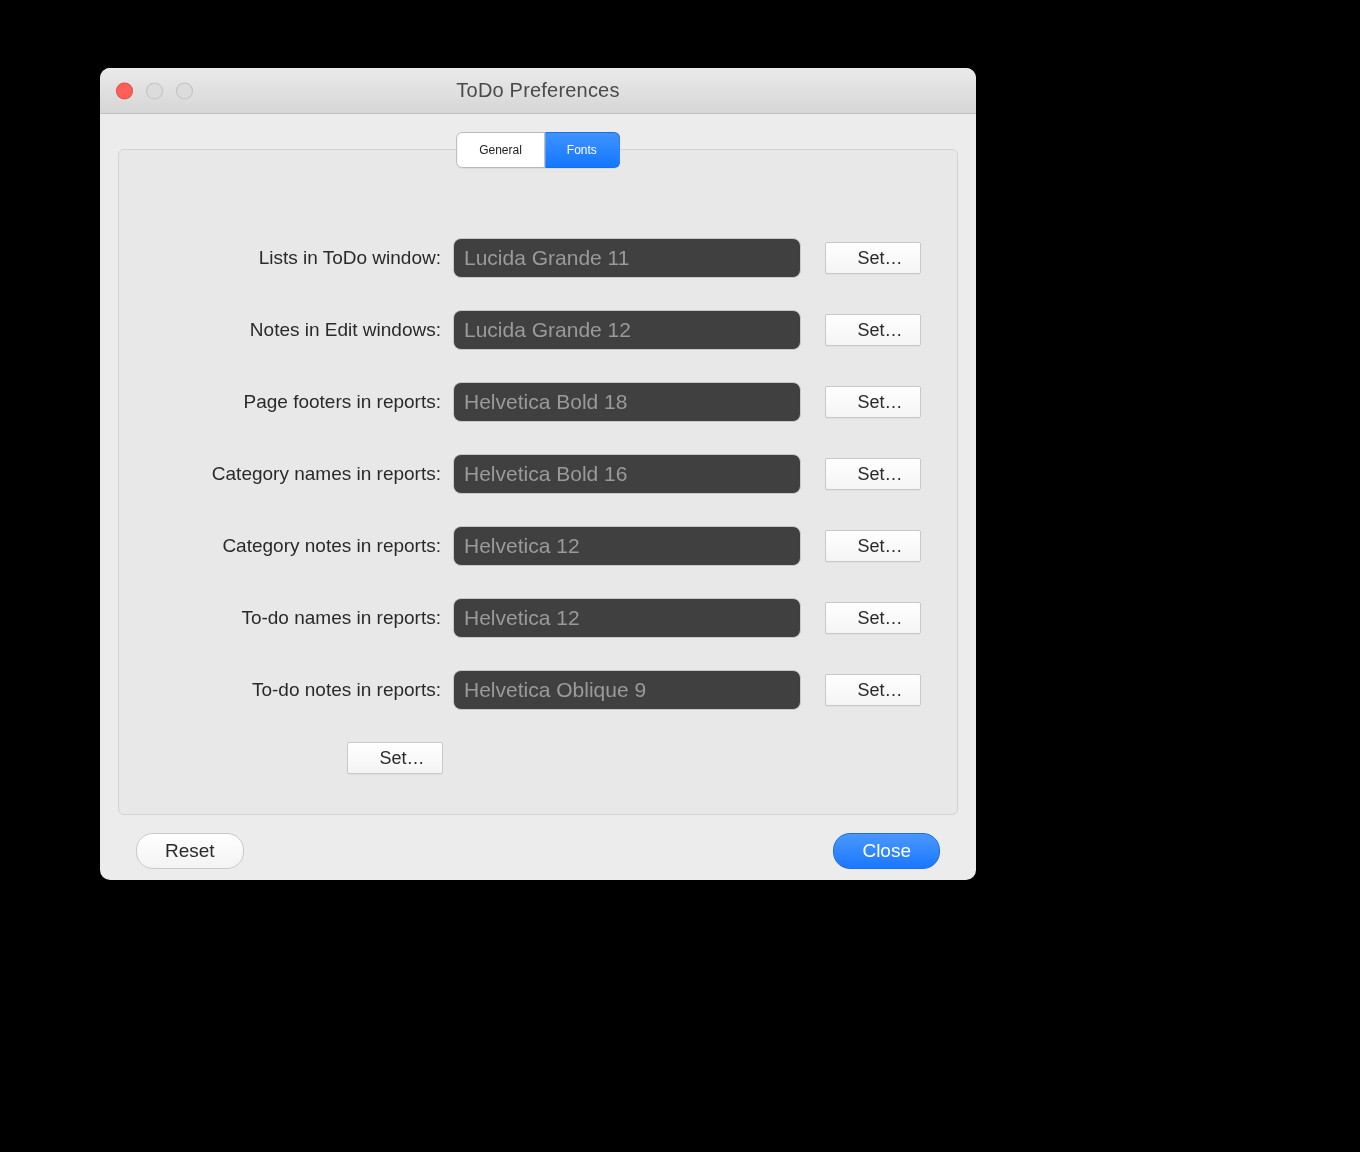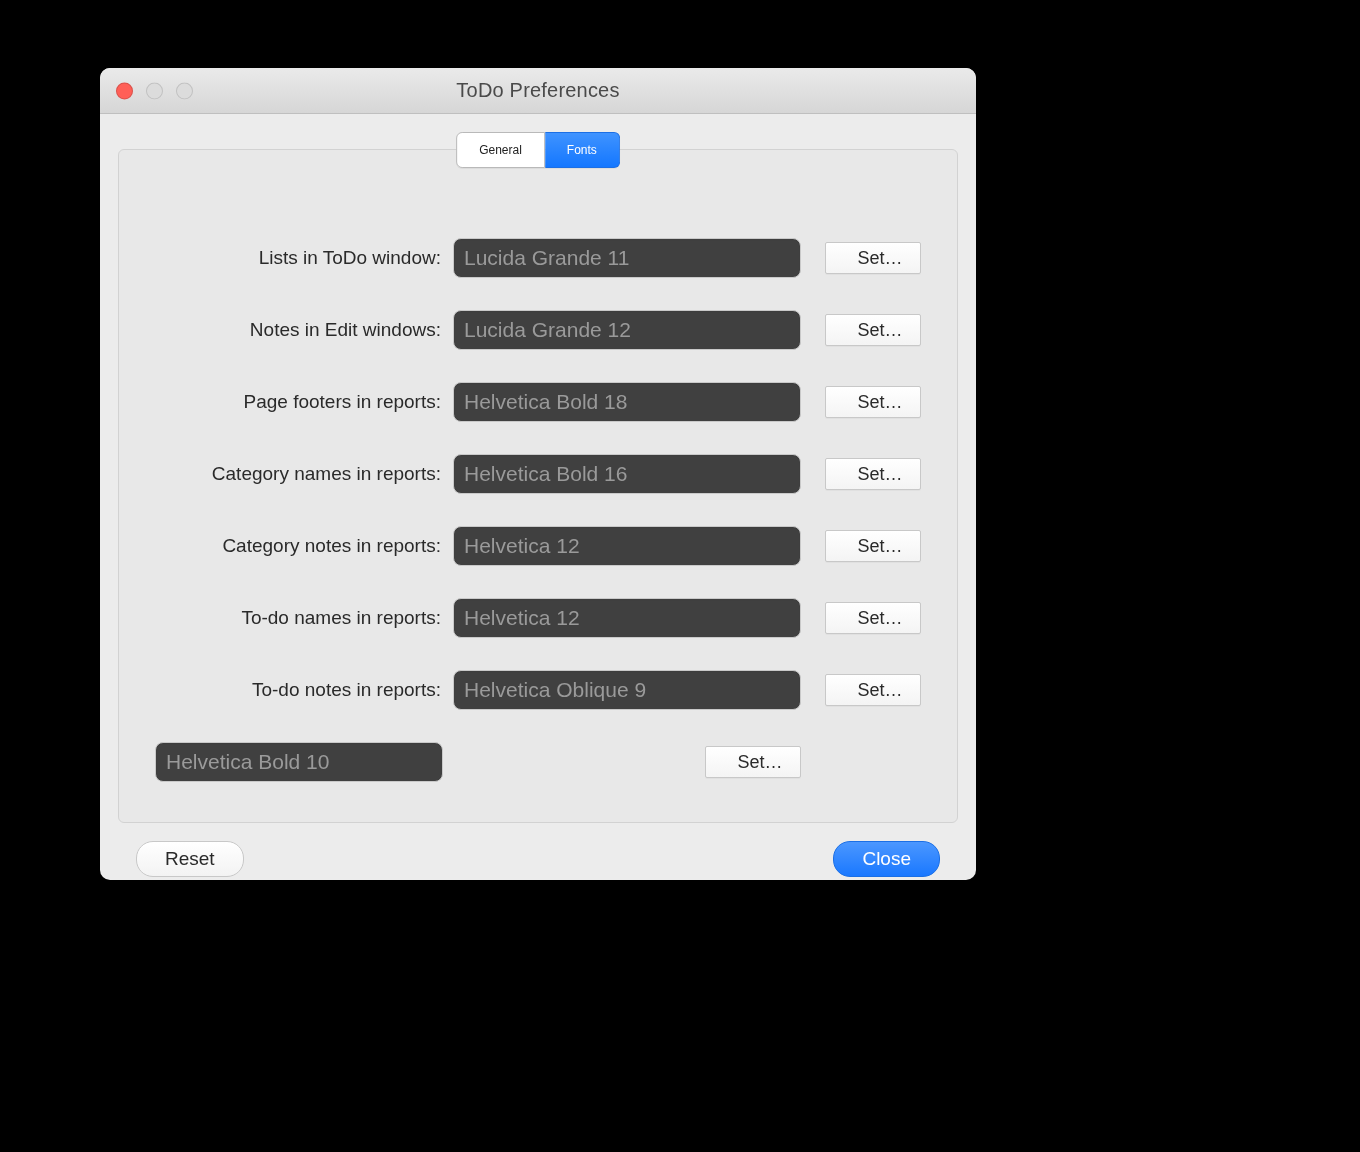--- a/index.html
+++ b/index.html
@@ -203,21 +203,20 @@
         <button class="setbtn">Set…</button>
       </div>
 
       <div class="row">
         <div class="label">To-do notes in reports:</div>
         <input class="font-box" disabled="" value="Helvetica Oblique 9" style="">
         <button class="setbtn">Set…</button>
       </div>
 
       <div class="row">
-        <input class="font-box" disabled="" value="Helvetica Bold 10" style="">
         <button class="setbtn">Set…</button>
       </div>
 
     </div>
 
     <div class="footer">
       <button class="btn normal">Reset</button>
       <button class="btn primary">Close</button>
     </div>
   </div>

